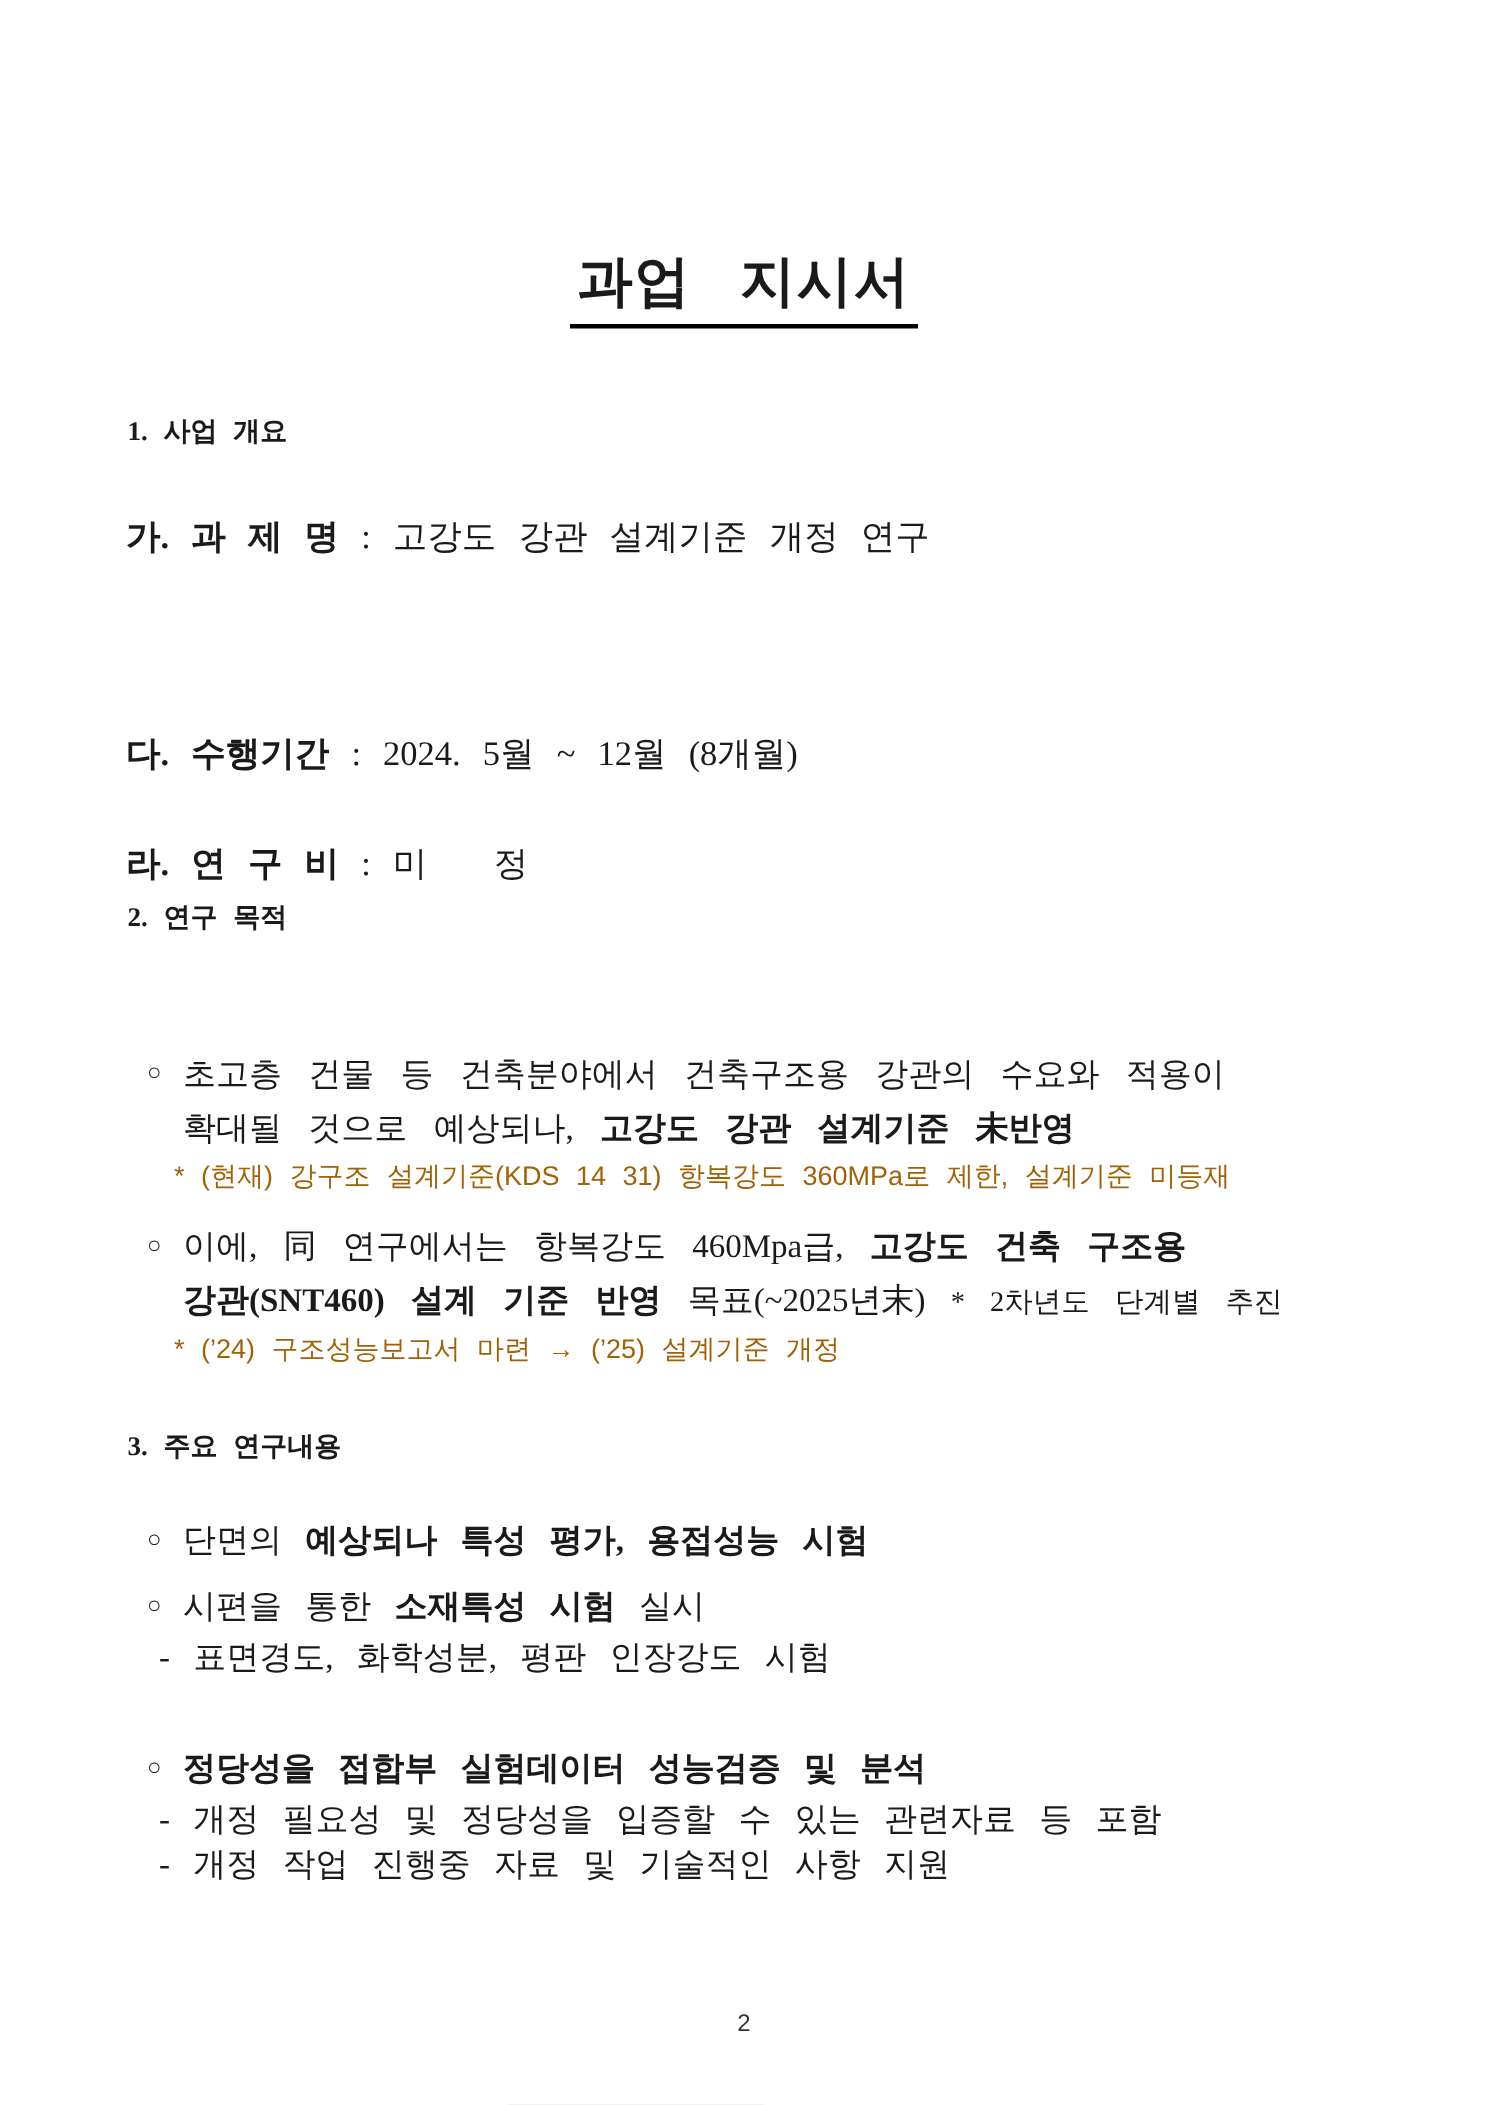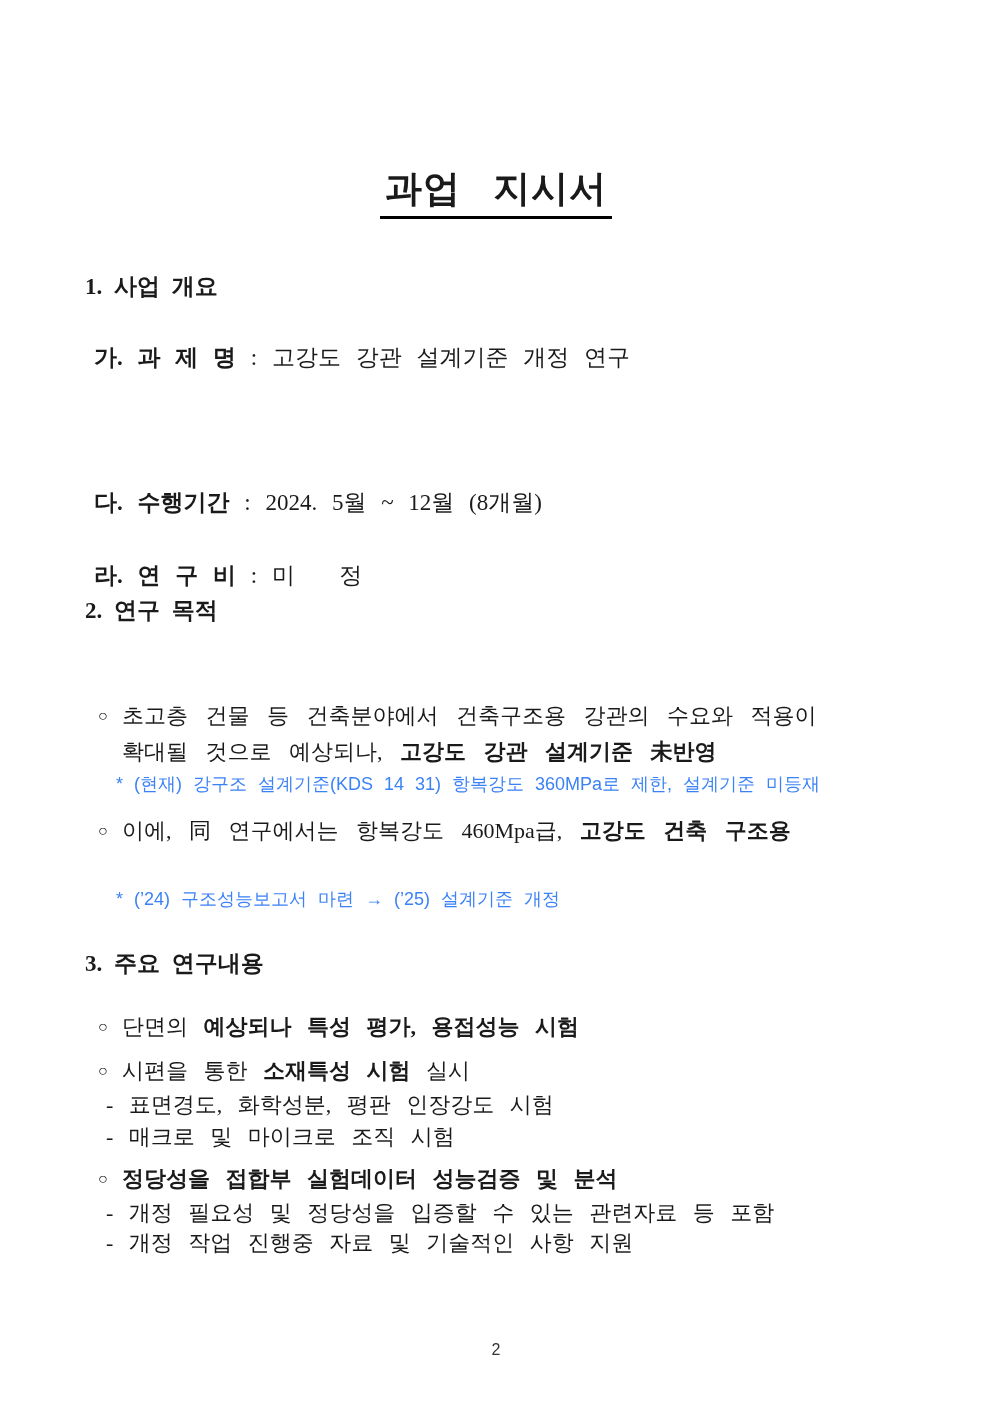--- a/index.html
+++ b/index.html
@@ -35,29 +35,29 @@
     word-spacing: 22px;
     letter-spacing: 1px;
     border-bottom: 3px solid #000;
     padding: 0 5px 5px 5px;
     margin-top: 43px;
   }
 
   .heading {
     position: absolute;
     left: 85px;
-    font-size: 23px;
+    font-size: 18px;
     font-weight: 700;
     line-height: 30px;
     word-spacing: 6px;
   }
 
   .item {
     position: absolute;
-    left: 94px;
+    left: 84px;
     font-size: 23px;
     line-height: 30px;
     word-spacing: 9px;
   }
   .item b { font-weight: 700; }
 
   .bullet {
     position: absolute;
     left: 98px;
     display: flex;
@@ -85,21 +85,21 @@
     font-size: 19px;
   }
 
   .note {
     position: absolute;
     left: 116px;
     font-family: "Liberation Sans", "DejaVu Sans", sans-serif;
     font-size: 18px;
     line-height: 24px;
     word-spacing: 6px;
-    color: #3b82f6;
+    color: #a16207;
   }
 
   .dash {
     position: absolute;
     left: 106px;
     font-size: 22px;
     line-height: 31px;
     word-spacing: 10px;
   }
 
@@ -147,20 +147,21 @@
       <div class="line"><span>확대될 것으로 예상되나, </span><b>고강도 강관 설계기준 未반영</b></div>
     </div>
   </div>
 
   <div class="note" style="top:772px">* (현재) 강구조 설계기준(KDS 14 31) 항복강도 360MPa로 제한, 설계기준 미등재</div>
 
   <div class="bullet" style="top:813px">
     <span class="marker">○</span>
     <div class="btext">
       <div class="line"><span>이에, 同 연구에서는 항복강도 460Mpa급, </span><b>고강도 건축 구조용</b></div>
+      <div class="line"><b>강관(SNT460) 설계 기준 반영</b><span> 목표(~2025년末)</span><span class="small-note"> * 2차년도 단계별 추진</span></div>
     </div>
   </div>
 
   <div class="note" style="top:887px">* (’24) 구조성능보고서 마련 → (’25) 설계기준 개정</div>
 
   <div class="heading" style="top:949px">3. 주요 연구내용</div>
 
   <div class="bullet s3" style="top:1011px">
     <span class="marker">○</span>
     <div class="btext">
@@ -169,21 +170,20 @@
   </div>
 
   <div class="bullet s3" style="top:1055px">
     <span class="marker">○</span>
     <div class="btext">
       <div class="line"><span>시편을 통한 </span><b>소재특성 시험</b><span> 실시</span></div>
     </div>
   </div>
 
   <div class="dash" style="top:1089px">- 표면경도, 화학성분, 평판 인장강도 시험</div>
-  <div class="dash" style="top:1121px">- 매크로 및 마이크로 조직 시험</div>
 
   <div class="bullet s3" style="top:1163px">
     <span class="marker">○</span>
     <div class="btext">
       <div class="line"><b>정당성을 접합부 실험데이터 성능검증 및 분석</b></div>
     </div>
   </div>
 
   <div class="dash" style="top:1197px">- 개정 필요성 및 정당성을 입증할 수 있는 관련자료 등 포함</div>
   <div class="dash" style="top:1227px">- 개정 작업 진행중 자료 및 기술적인 사항 지원</div>

